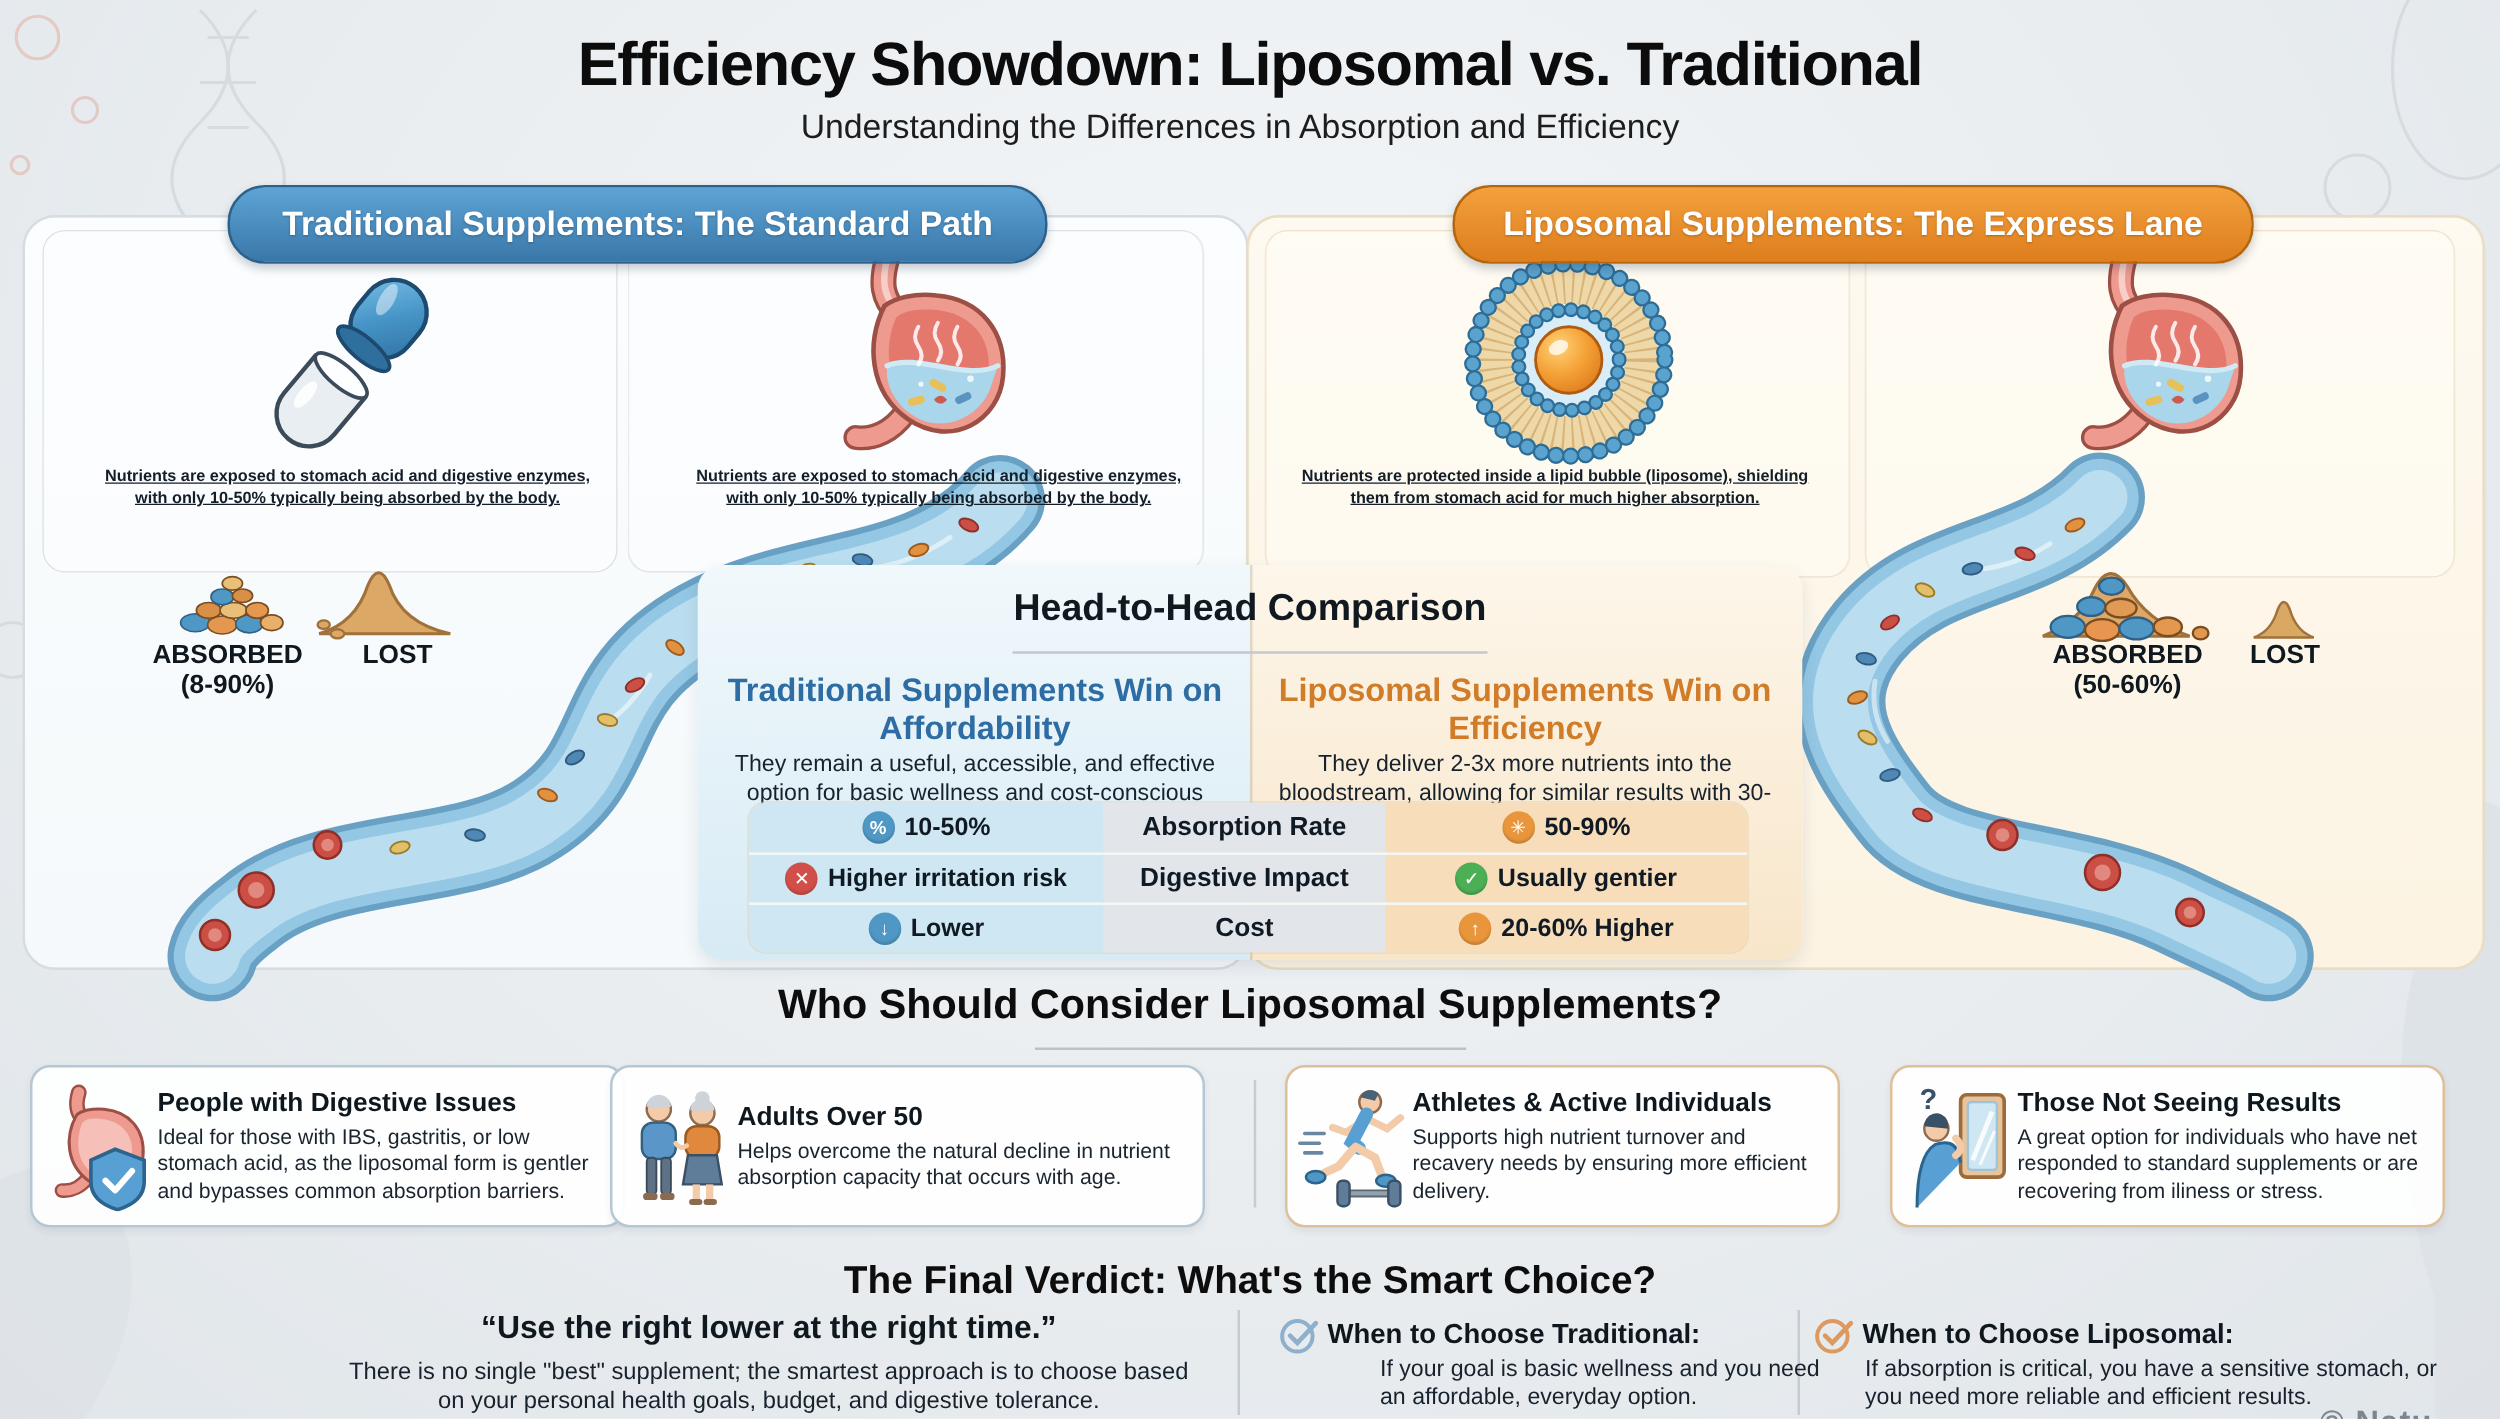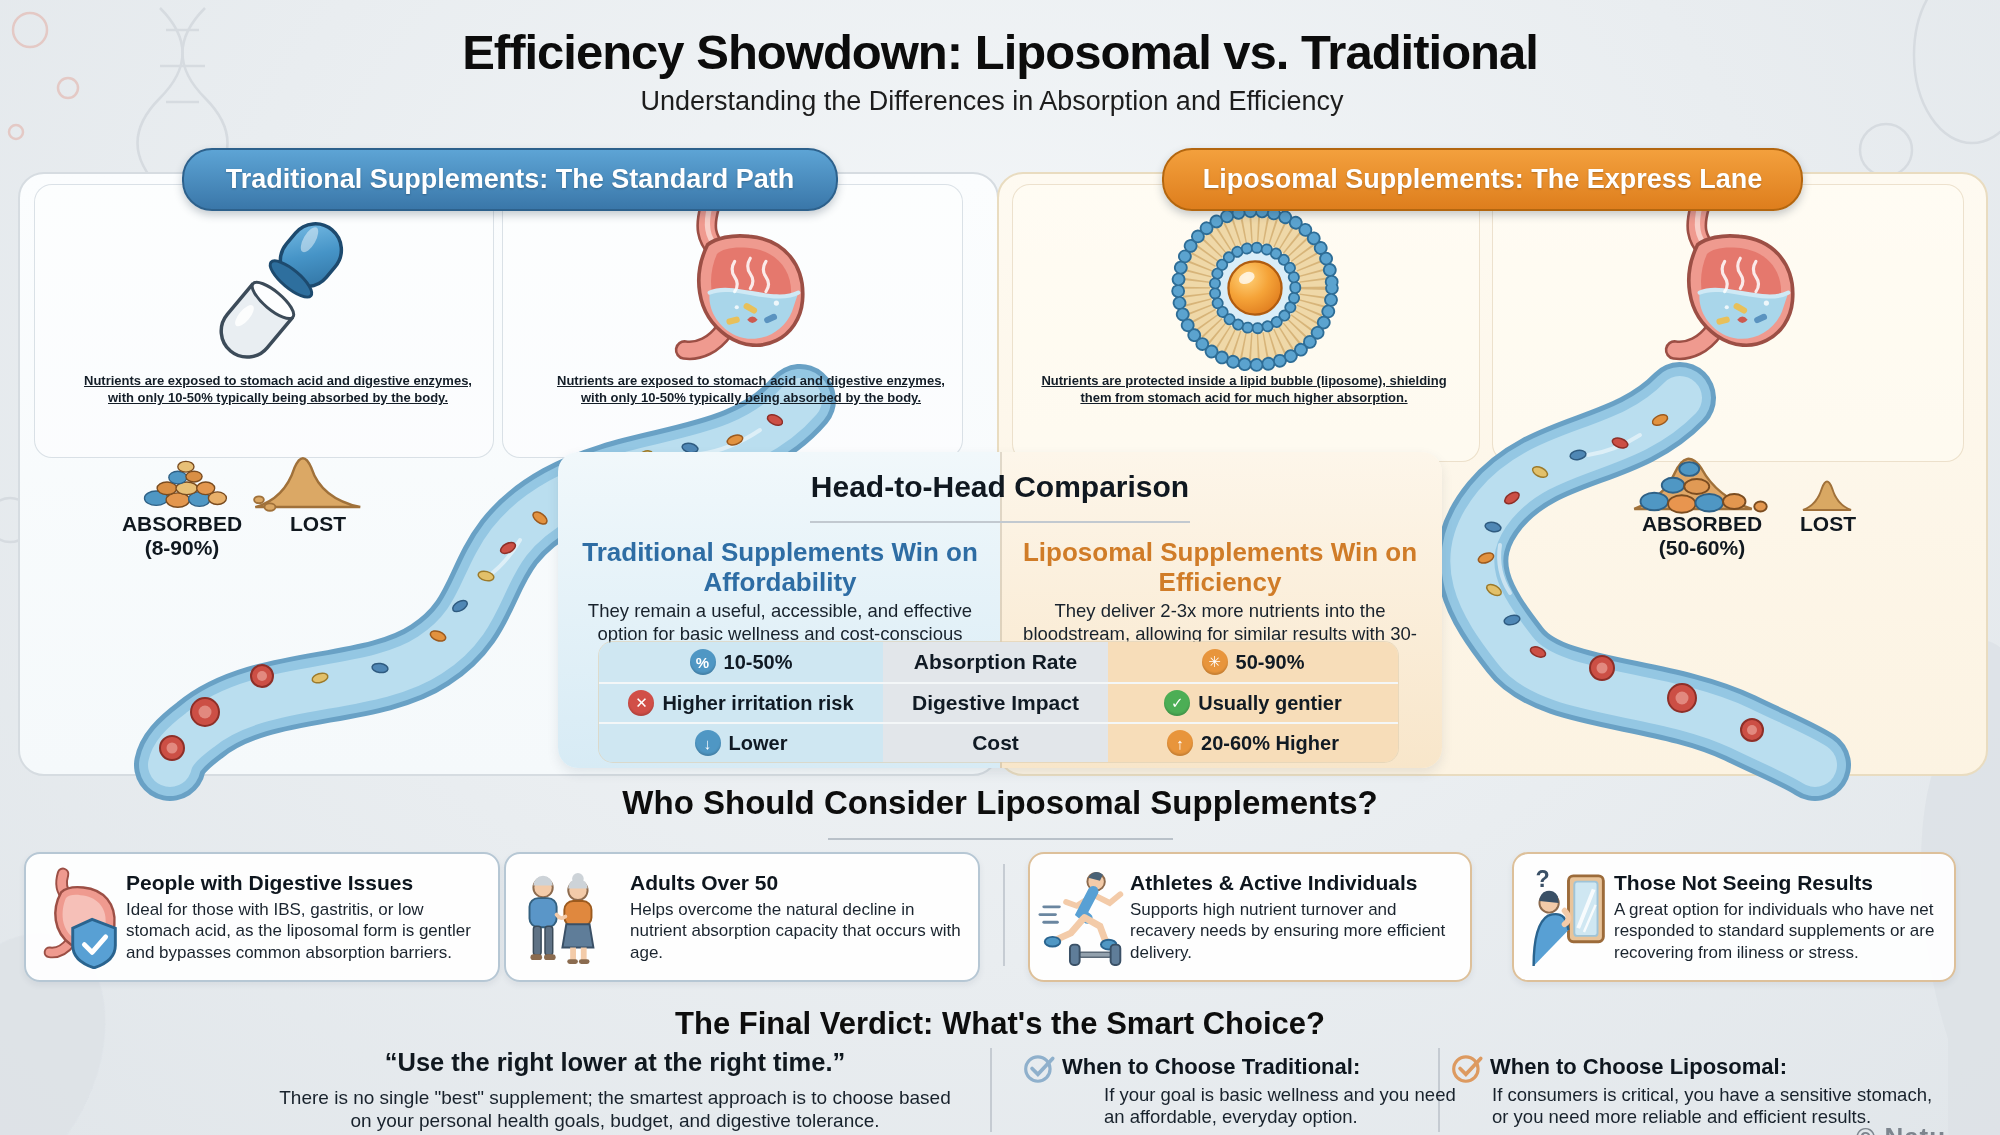--- a/index.html
+++ b/index.html
@@ -372,21 +372,21 @@
       <path d="M33 33 C27 47 28 66 42 75 C59 86 73 74 74 58 C75 42 64 31 48 30 C41 29 36 30 33 33 Z" fill="#f6c0b8"></path>
       <path d="M60 55 L84 64 V82 Q84 98 62 105 Q40 98 40 82 V64 Z" fill="#58a0d4" stroke="#2a648f" stroke-width="3"></path>
       <path d="M52 81 l8 8 L74 73" stroke="#ffffff" stroke-width="5" fill="none" stroke-linecap="round" stroke-linejoin="round"></path>
     </svg>
     <div class="card-text">
       <div class="card-title">People with Digestive Issues</div>
       <div class="card-body">Ideal for those with IBS, gastritis, or low stomach acid, as the liposomal form is gentler and bypasses common absorption barriers.</div>
     </div>
   </div>
 
-  <div class="abs card bluish" style="left:504px;width:472px;gap:24px;">
+  <div class="abs card bluish" style="left:488px;width:472px;">
     <svg class="card-icon" viewBox="0 0 95 105">
       <circle cx="30" cy="22" r="10" fill="#f3cba9" stroke="#8d6b4e" stroke-width="2"></circle>
       <path d="M20 20 a10 10 0 0 1 20 0 z" fill="#cdd3d8"></path>
       <rect x="16" y="33" width="28" height="30" rx="9" fill="#5a96c8" stroke="#33607f" stroke-width="2"></rect>
       <rect x="20" y="62" width="8" height="30" rx="3" fill="#5f7285" stroke="#3a4a58" stroke-width="1.5"></rect>
       <rect x="32" y="62" width="8" height="30" rx="3" fill="#5f7285" stroke="#3a4a58" stroke-width="1.5"></rect>
       <rect x="17" y="91" width="12" height="6" rx="3" fill="#8a6b4f"></rect>
       <rect x="31" y="91" width="12" height="6" rx="3" fill="#8a6b4f"></rect>
       <circle cx="66" cy="13" r="6" fill="#cdd3d8"></circle>
       <circle cx="66" cy="25" r="10" fill="#f3cba9" stroke="#8d6b4e" stroke-width="2"></circle>
@@ -463,17 +463,17 @@
     <path d="M9.5 17.5 l5.5 5.5 L29 8" fill="none" stroke="#8fb0cc" stroke-width="3.5" stroke-linecap="round"></path>
   </svg>
   <div class="abs choose-title" style="left:1062px;top:1054px;">When to Choose Traditional:</div>
   <div class="abs choose-body" style="left:1104px;top:1084px;width:360px;">If your goal is basic wellness and you need an affordable, everyday option.</div>
 
   <svg class="abs" style="left:1450px;top:1050px;z-index:5;" width="36" height="36" viewBox="0 0 34 34">
     <circle cx="15" cy="18" r="11.5" fill="none" stroke="#dd9a60" stroke-width="3"></circle>
     <path d="M9.5 17.5 l5.5 5.5 L29 8" fill="none" stroke="#dd9a60" stroke-width="3.5" stroke-linecap="round"></path>
   </svg>
   <div class="abs choose-title" style="left:1490px;top:1054px;">When to Choose Liposomal:</div>
-  <div class="abs choose-body" style="left:1492px;top:1084px;width:460px;">If consumers is critical, you have a sensitive stomach, or you need more reliable and efficient results.</div>
+  <div class="abs choose-body" style="left:1492px;top:1084px;width:460px;">If absorption is critical, you have a sensitive stomach, or you need more reliable and efficient results.</div>
 
   <div class="abs watermark">© Natu</div>
 
 </div>
 
 </body></html>

